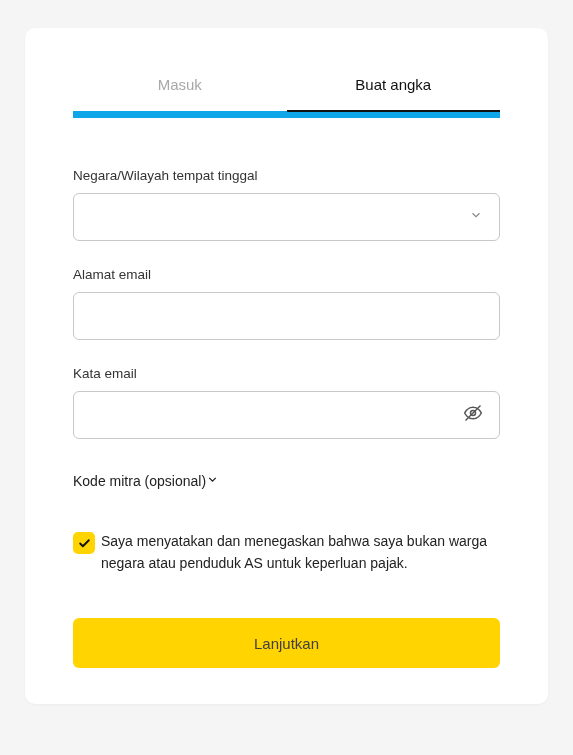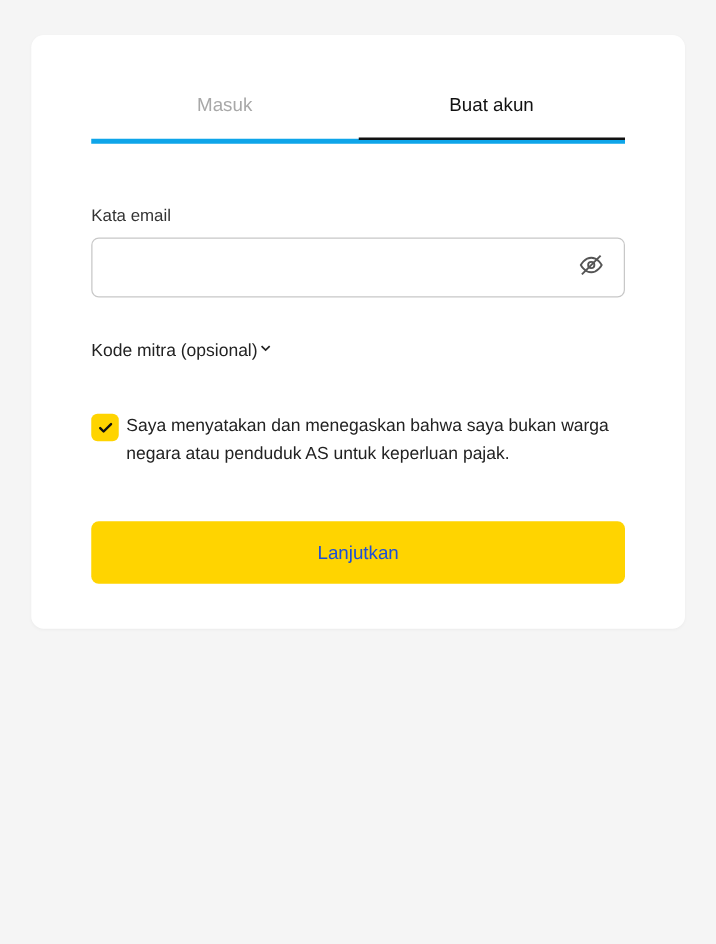--- a/index.html
+++ b/index.html
@@ -16,21 +16,21 @@
     }
     .card {
       background: #fff;
       border-radius: 10px;
       width: 523px;
       padding: 48px 48px 36px;
       box-shadow: 0 1px 3px rgba(0,0,0,0.04);
     }
     .tabs {
       display: flex;
-      border-bottom: 4px solid #0ea5e9;
+      border-bottom: 7px solid #0ea5e9;
       margin-bottom: 50px;
     }
     .tab {
       flex: 1;
       text-align: center;
       padding-bottom: 18px;
       font-size: 15px;
       cursor: pointer;
       color: #a8a8a8;
       position: relative;
@@ -145,35 +145,52 @@
       line-height: 1.55;
       color: #222;
     }
     .submit-btn {
       width: 100%;
       height: 50px;
       background: #ffd400;
       border: none;
       border-radius: 6px;
       font-size: 15px;
-      color: #1d4ed8;
+      color: #404040;
       cursor: pointer;
       font-weight: 400;
     }
   </style>
 </head>
 <body>
 
 <div class="card">
   <div class="tabs">
     <div class="tab">Masuk</div>
-    <div class="tab active">Buat akun</div>
-  </div>
-
-
+    <div class="tab active">Buat angka</div>
+  </div>
+
+  <div class="field-group">
+    <label class="field-label">Negara/Wilayah tempat tinggal</label>
+    <div class="select-wrapper">
+      <div class="select-field"></div>
+      <span class="chevron-icon">
+        <svg width="14" height="14" viewBox="0 0 24 24" fill="none" stroke="#888" stroke-width="2">
+            <polyline points="6 9 12 15 18 9"></polyline>
+          </svg>
+      </span>
+    </div>
+  </div>
+
+  <div class="field-group">
+    <label class="field-label">Alamat email</label>
+    <div class="input-wrapper">
+      <input type="email" class="text-input" style="">
+    </div>
+  </div>
 
   <div class="field-group">
     <label class="field-label">Kata email</label>
     <div class="input-wrapper">
       <input type="password" class="text-input" style="">
       <span class="eye-icon">
         <svg width="20" height="20" viewBox="0 0 24 24" fill="none" stroke="currentColor" stroke-width="1.8">
           <path d="M2 12s3.5-7 10-7 10 7 10 7-3.5 7-10 7-10-7-10-7z"></path>
           <circle cx="12" cy="12" r="3"></circle>
           <line x1="3" y1="21" x2="21" y2="3"></line>

